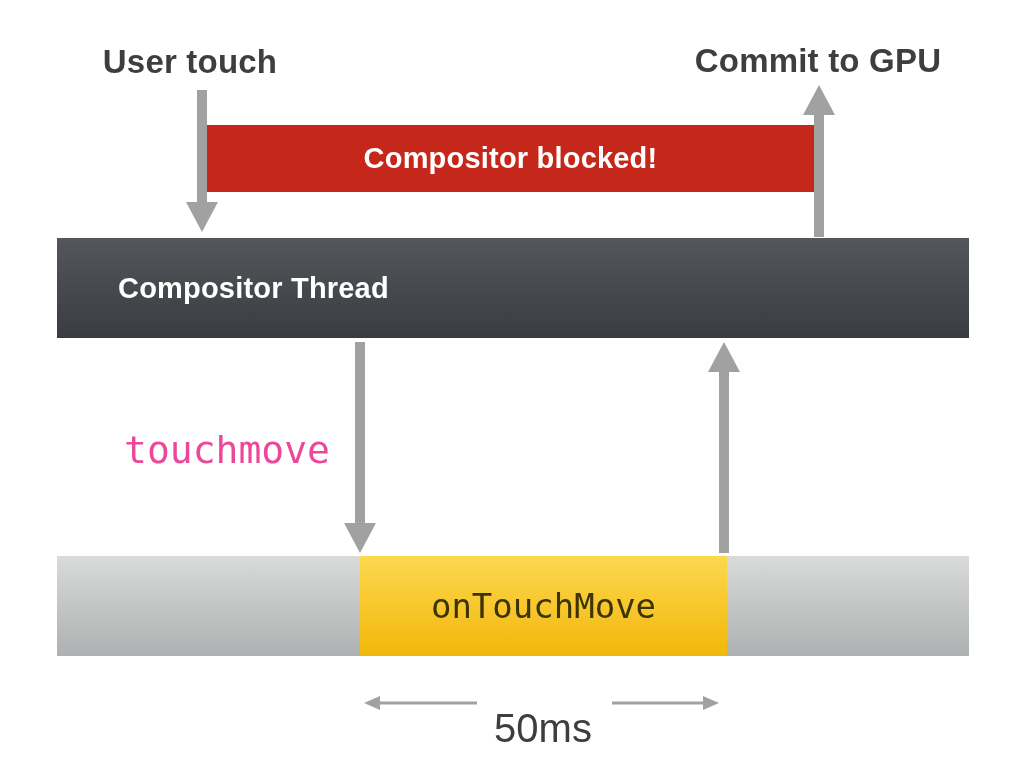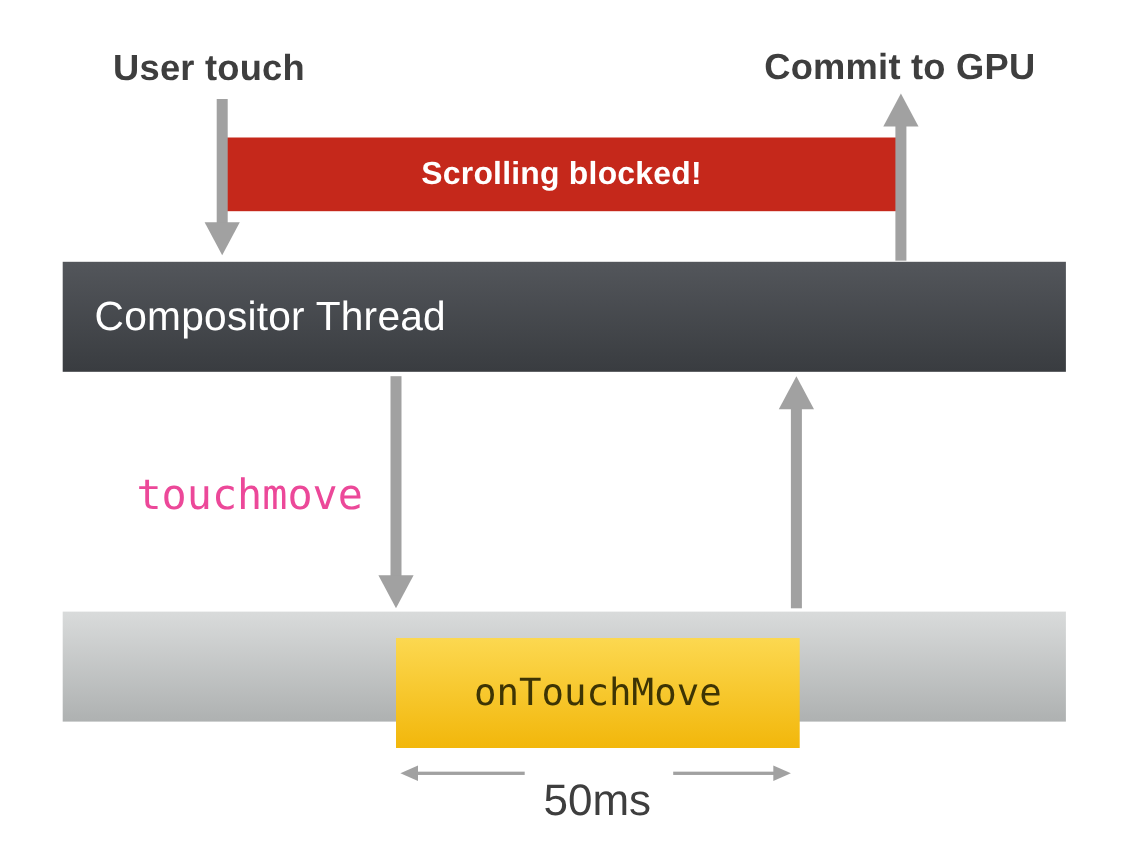--- a/index.html
+++ b/index.html
@@ -55,36 +55,36 @@
   .blocked-bar span{
     color:var(--blocked-text);font-size:29px;font-weight:bold;letter-spacing:0.2px;
   }
   .compositor-bar{
     position:absolute;left:57px;top:238px;width:912px;height:100px;
     background:linear-gradient(to bottom,var(--compositor-top),var(--compositor-bottom));
     display:flex;align-items:center;
     z-index:1;
   }
   .compositor-bar span{
-    color:var(--compositor-text);font-size:37px;font-weight:normal;
-    padding-left:29px;letter-spacing:0.2px;
+    color:var(--compositor-text);font-size:29px;font-weight:bold;
+    padding-left:61px;letter-spacing:0.2px;
   }
   .main-bar{
     position:absolute;left:57px;top:556px;width:912px;height:100px;
     background:linear-gradient(to bottom,var(--main-top),var(--main-bottom));
     z-index:1;
   }
   .main-bar .main-label{
     position:absolute;left:62px;top:50%;transform:translateY(-50%);
     color:var(--main-text);font-size:29px;font-weight:bold;letter-spacing:0.2px;
   }
   .busy-segment{
     position:absolute;left:303px;top:0;width:367px;height:100%;
     background:linear-gradient(to bottom,var(--busy-top),var(--busy-bottom));
-    display:flex;align-items:center;justify-content:center;margin-top:24px;
+    display:flex;align-items:center;justify-content:center;
   }
   .busy-segment span{
     font-family:"DejaVu Sans Mono",monospace;
     font-size:34px;color:var(--busy-text);
   }
 
   
   .v-arrow{position:absolute;width:32px;z-index:2;}
   .v-arrow .shaft{
     position:absolute;left:50%;transform:translateX(-50%);
@@ -124,21 +124,21 @@
 </style>
 </head>
 <body>
 
 <div class="canvas">
 
   <div class="big-label" style="left:818px;top:61px;">Commit to GPU</div>
   <div class="big-label" style="left:190px;top:62px;">User touch</div>
 
   <div class="blocked-bar">
-    <span>Scrolling blocked!</span>
+    <span>Compositor blocked!</span>
   </div>
 
   <div class="v-arrow" style="left:186px;top:90px;height:142px;">
     <div class="shaft" style="top:0;height:114px;"></div>
     <div class="head-down"></div>
   </div>
 
   <div class="v-arrow" style="left:803px;top:85px;height:152px;">
     <div class="head-up"></div>
     <div class="shaft" style="top:28px;height:124px;"></div>

